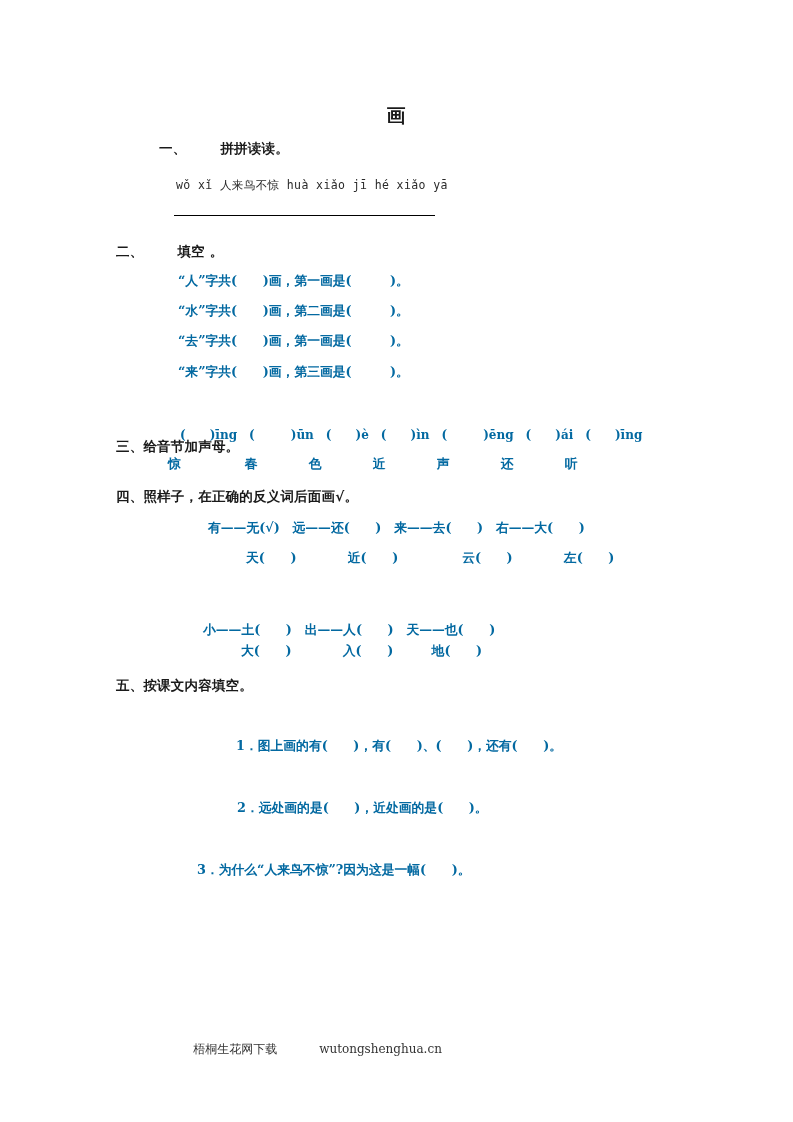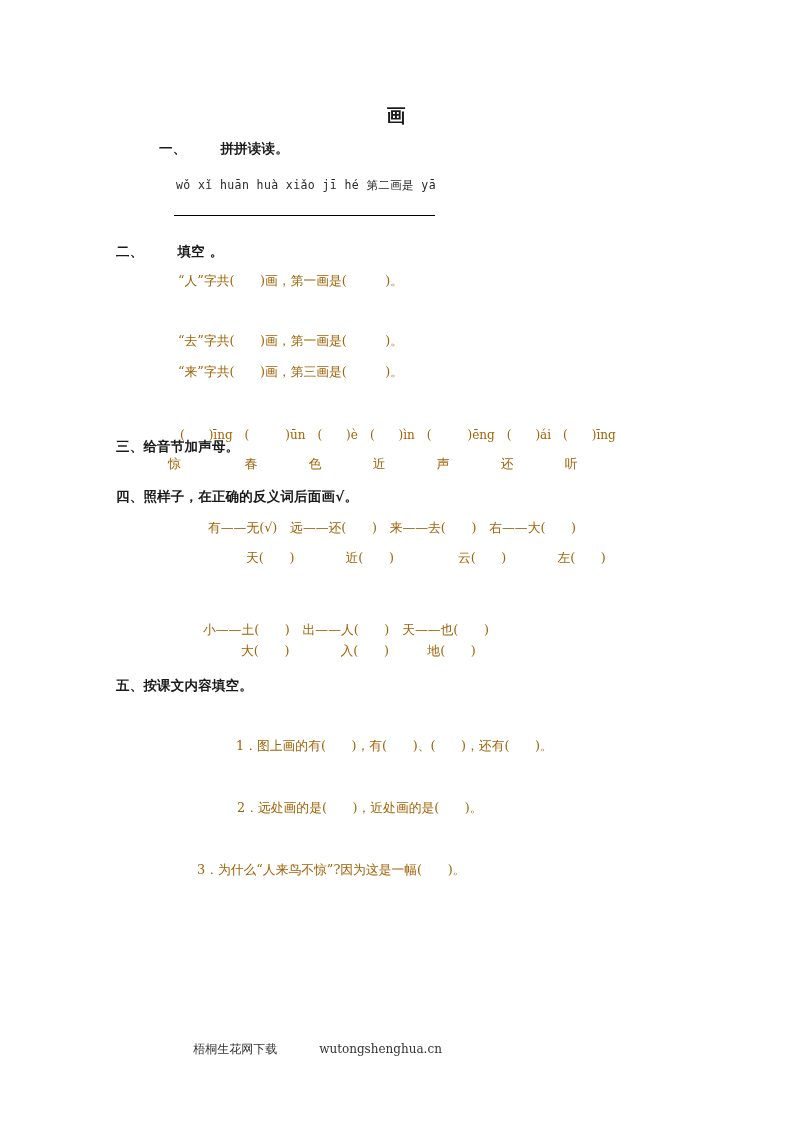--- a/index.html
+++ b/index.html
@@ -48,21 +48,22 @@
     display: inline-block;
   }
   .sec-gap-wide { display: inline-block; width: 34px; }
 
   
   .line {
     position: absolute;
     font-size: 12.8px;
     font-family: "DejaVu Serif", "Liberation Serif", serif;
     white-space: pre;
-    color: #a16207;
+    color: #0369a1;
+    font-weight: bold;
   }
   .pinyin-line {
     position: absolute;
     font-size: 11.5px;
     font-family: "DejaVu Sans Mono", "Liberation Mono", monospace;
     white-space: pre;
     color: #2a2a2a;
     letter-spacing: 0.4px;
   }
   .answer-rule {
@@ -90,27 +91,28 @@
 </style>
 </head>
 <body>
 
 <div class="page">
 
   <div class="doc-title">画</div>
 
   <div class="sec-head" style="left:116px; top:140px;margin-left:43px;"><span class="sec-num">一、</span><span class="sec-gap-wide"></span><span>拼拼读读。</span></div>
 
-  <div class="pinyin-line" style="left:176px; top:178px;">wǒ xǐ huān huà xiǎo jī hé 第二画是 yā</div>
+  <div class="pinyin-line" style="left:176px; top:178px;">wǒ xǐ 人来鸟不惊 huà xiǎo jī hé xiǎo yā</div>
 
   <div class="answer-rule" style="left:174px; top:215px; width:261px;"></div>
 
   <div class="sec-head" style="left:116px; top:243px;"><span class="sec-num">二、</span><span class="sec-gap-wide"></span><span>填空 。</span></div>
 
   <div class="line" style="left:178px; top:273px;">“人”字共(　　)画，第一画是(　　　)。</div>
+  <div class="line" style="left:178px; top:303px;">“水”字共(　　)画，第二画是(　　　)。</div>
   <div class="line" style="left:178px; top:333px;">“去”字共(　　)画，第一画是(　　　)。</div>
   <div class="line" style="left:178px; top:364px;">“来”字共(　　)画，第三画是(　　　)。</div>
 
   <div class="sec-head" style="left:116px; top:398px;margin-top:40px;"><span class="sec-num">三、</span><span>给音节加声母。</span></div>
 
   <div class="line" style="left:180px; top:427px; font-size:12px;">(　　)īng　(　　　)ūn　(　　)è　(　　)ìn　(　　　)ēng　(　　)ái　(　　)īng</div>
   <div class="line" style="left:168px; top:456px;">惊　　　　　春　　　　色　　　　近　　　　声　　　　还　　　　听</div>
 
   <div class="sec-head" style="left:116px; top:488px;"><span class="sec-num">四、</span><span>照样子，在正确的反义词后面画√。</span></div>
 

